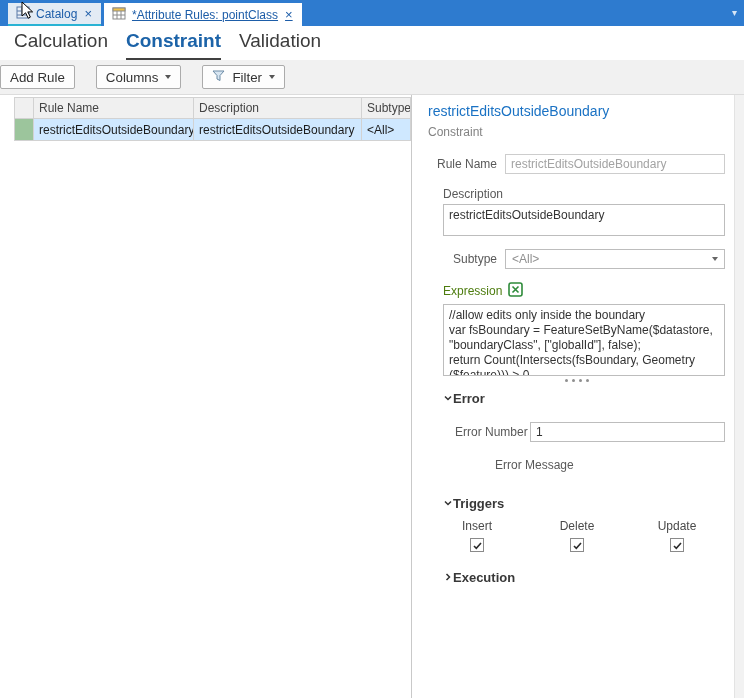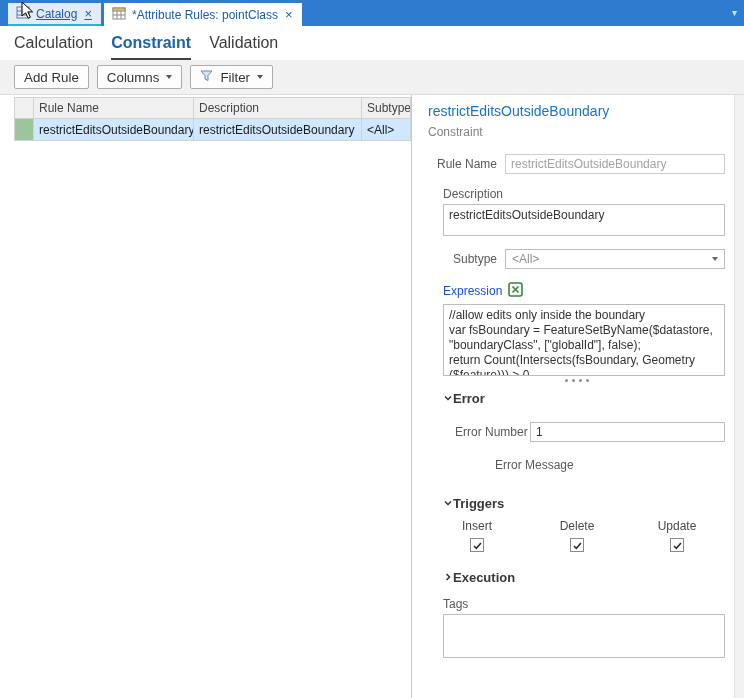--- a/index.html
+++ b/index.html
@@ -7,33 +7,33 @@
   body {
     width: 744px; height: 698px;
     font-family: "Liberation Sans", "DejaVu Sans", sans-serif;
     font-size: 12px; color: #333; background: #fff;
     overflow: hidden; position: relative;
   }
 
   
   .titlebar { height: 26px; background: #2e7bcf; display: flex; align-items: flex-end; padding-left: 8px; position: relative; }
   .vtab { height: 23px; display: flex; align-items: center; gap: 6px; padding: 0 8px; margin-right: 3px; color: #1d5da8; }
-  .vtab-catalog { background: #e3ebf4; border-bottom: 2px solid #2ab3d4; text-decoration: underline; }
-  .vtab-active { background: #ffffff; }
+  .vtab-catalog { background: #e3ebf4; border-bottom: 2px solid #2ab3d4; }
+  .vtab-active { background: #ffffff; text-decoration: underline; }
   .vtab .close { font-size: 13px; line-height: 1; color: #1d5da8; padding: 0 1px; }
   .tab-overflow { position: absolute; right: 7px; top: 8px; color: #d7e5f5; font-size: 10px; line-height: 1; }
   .cursor { position: absolute; left: 21px; top: 1px; z-index: 20; }
 
   
   .subnav { height: 34px; background: #fff; display: flex; align-items: flex-end; padding-left: 14px; gap: 18px; }
-  .subnav-item { padding-bottom: 8px; font-size: 16px; color: #3c3c3c; }
+  .subnav-item { padding-bottom: 8px; font-size: 19px; color: #3c3c3c; }
   .subnav-item.active { color: #1c63a8; font-weight: bold; padding-bottom: 6px; border-bottom: 2px solid #404040; }
 
   
-  .toolbar { height: 35px; background: #f1f1f1; border-bottom: 1px solid #dcdcdc; display: flex; align-items: center; padding-left: 14px; gap: 8px; }
+  .toolbar { height: 35px; background: #f1f1f1; border-bottom: 1px solid #dcdcdc; display: flex; align-items: center; padding-left: 0; gap: 21px; }
   .btn { height: 24px; background: #fdfdfd; border: 1px solid #ababab; border-radius: 2px; display: inline-flex; align-items: center; gap: 7px; padding: 0 9px; color: #333; }
   .caret { width: 0; height: 0; border-left: 3.5px solid transparent; border-right: 3.5px solid transparent; border-top: 4px solid #555; }
 
   
   .main { display: flex; height: 603px; position: relative; background: #fff; }
 
   
   .table-panel { width: 412px; flex: none; border-right: 1px solid #c9c9c9; padding: 2px 0 0 14px; }
   .grid { width: 397px; border-left: 1px solid #d2d2d2; border-top: 1px solid #d2d2d2; }
   .grid-row { display: flex; }
@@ -55,21 +55,21 @@
   .tinput { flex: 1; height: 20px; border: 1px solid #bdbdbd; background: #fff;
             font: 12px "Liberation Sans", "DejaVu Sans", sans-serif; color: #333; padding: 0 5px; min-width: 0; }
   .tinput.readonly { color: #a3a3a3; border-color: #cdcdcd; }
   .block { margin: 0 0 13px 15px; }
   .blbl { display: block; color: #595959; margin-bottom: 3px; }
   .tarea { display: block; width: 100%; border: 1px solid #bdbdbd; background: #fff;
            font: 12px/15px "Liberation Sans", "DejaVu Sans", sans-serif; color: #333;
            padding: 3px 5px; resize: none; overflow: hidden; }
   .dselect { flex: 1; height: 20px; border: 1px solid #bdbdbd; display: flex; align-items: center; padding: 0 6px; color: #8f8f8f; background: #fff; }
   .dselect .caret { margin-left: auto; border-top-color: #666; }
-  .exp-head { display: flex; align-items: center; gap: 6px; margin: 0 0 4px 15px; color: #1d4ed8; }
+  .exp-head { display: flex; align-items: center; gap: 6px; margin: 0 0 4px 15px; color: #4d7c0f; }
   .exp-box { height: 72px; margin-left: 15px; white-space: pre-wrap; }
   .grip { display: flex; justify-content: center; gap: 4px; margin: 3px 0 9px; }
   .grip i { width: 3px; height: 3px; border-radius: 50%; background: #8f8f8f; }
   .sec-head { display: flex; align-items: center; margin-left: 15px; font-weight: bold; color: #383838; font-size: 13px; }
   .sec-body { margin-left: 27px; }
   .err-row { display: flex; align-items: center; margin: 16px 0; }
   .err-row .flbl2 { width: 75px; flex: none; color: #595959; }
   .msg-block { margin-top: 2px; padding-left: 40px; }
   .triggers-row { display: flex; gap: 30px; margin: 8px 0 0 14px; }
   .trig { width: 70px; display: flex; flex-direction: column; align-items: center; gap: 5px; color: #4a4a4a; }
@@ -260,20 +260,16 @@
 
     <div class="sec-head sec-execution">
       <span>
         <svg width="10" height="10" viewBox="0 0 10 10">
             <polyline points="3.5,2 6.5,5 3.5,8" fill="none" stroke="#333" stroke-width="1.5"></polyline>
           </svg>
       </span>
       <span>Execution</span>
     </div>
 
-    <div class="block tags-block">
-      <span class="blbl">Tags</span>
-      <textarea class="tarea tags-area" style=""></textarea>
-    </div>
   </div>
 
   <div class="scrollbar"></div>
 </div>
 
 </body></html>

